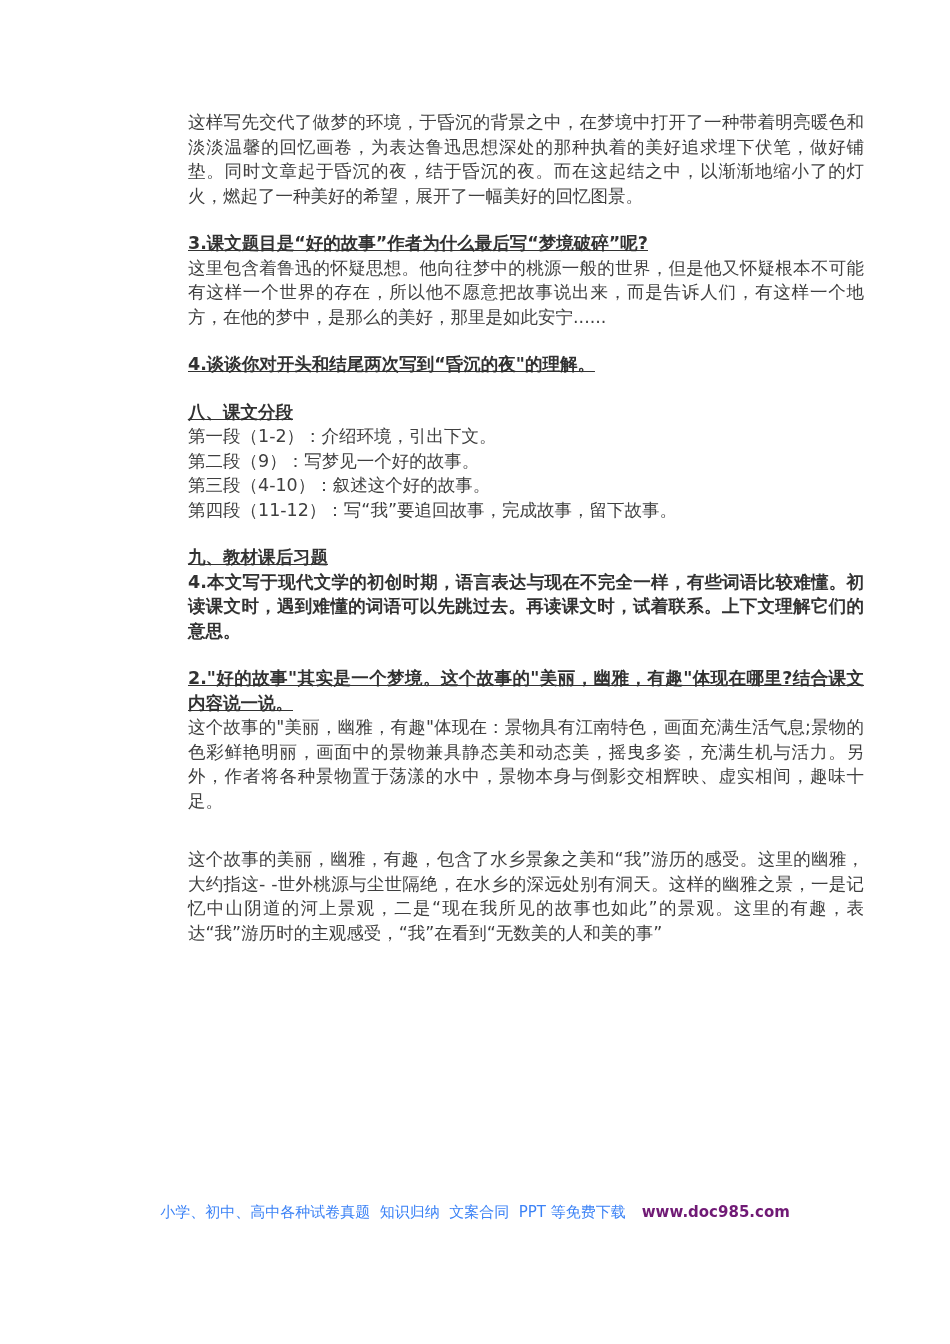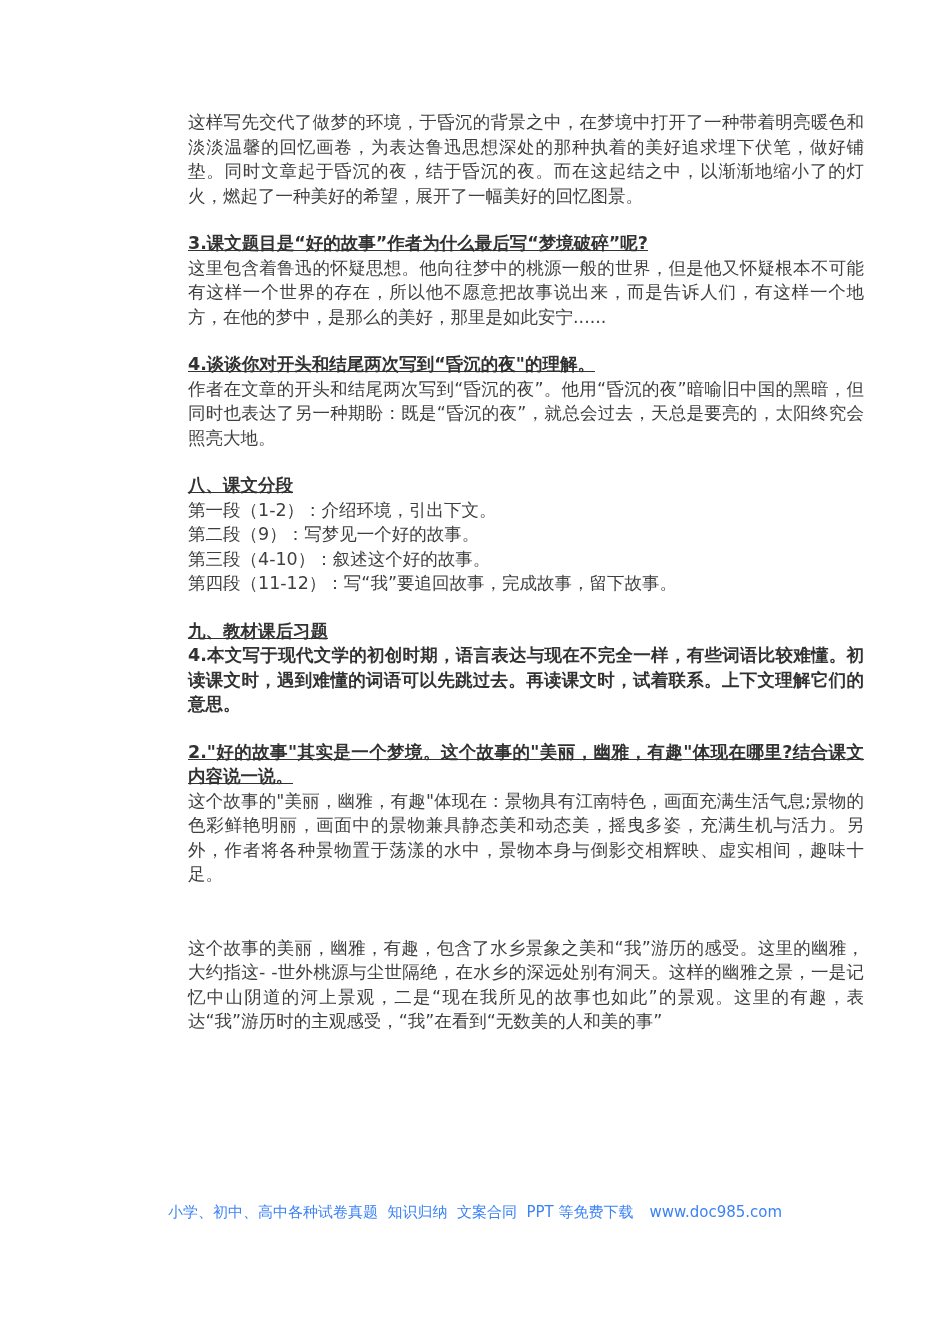--- a/index.html
+++ b/index.html
@@ -27,54 +27,53 @@
   }
 
   .doc p { margin: 0; }
 
   .doc p.h {
     font-weight: bold;
     color: #323232;
   }
 
   .doc p.mt  { margin-top: 23px; text-decoration: underline; }
-  .doc p.mt2 { margin-top: 49px; }
+  .doc p.mt2 { margin-top: 34px; }
 
   .footer {
     position: absolute;
     left: 0;
     right: 0;
     top: 1201px;
     text-align: center;
     font-size: 15px;
     line-height: 22px;
     white-space: pre-wrap;
   }
 
   .footer .note {
     color: #3b82f6;
   }
 
   .footer .url {
-    color: #3b82f6;
-    font-weight: normal;
+    color: #701a75;
+    font-weight: bold;
     margin-left: 16px;
   }
 </style>
 </head>
 <body>
 
 <div class="page">
 
   <div class="doc">
     <p>这样写先交代了做梦的环境，于昏沉的背景之中，在梦境中打开了一种带着明亮暖色和淡淡温馨的回忆画卷，为表达鲁迅思想深处的那种执着的美好追求埋下伏笔，做好铺垫。同时文章起于昏沉的夜，结于昏沉的夜。而在这起结之中，以渐渐地缩小了的灯火，燃起了一种美好的希望，展开了一幅美好的回忆图景。</p>
     <p class="h mt">3.课文题目是“好的故事”作者为什么最后写“梦境破碎”呢?</p>
     <p>这里包含着鲁迅的怀疑思想。他向往梦中的桃源一般的世界，但是他又怀疑根本不可能有这样一个世界的存在，所以他不愿意把故事说出来，而是告诉人们，有这样一个地方，在他的梦中，是那么的美好，那里是如此安宁......</p>
     <p class="h mt">4.谈谈你对开头和结尾两次写到“昏沉的夜"的理解。</p>
-    <p>作者在文章的开头和结尾两次写到“昏沉的夜”。他用“昏沉的夜”暗喻旧中国的黑暗，但同时也表达了另一种期盼：既是“昏沉的夜”，就总会过去，天总是要亮的，太阳终究会照亮大地。</p>
     <p class="h mt">八、课文分段</p>
     <p>第一段（1-2）：介绍环境，引出下文。</p>
     <p>第二段（9）：写梦见一个好的故事。</p>
     <p>第三段（4-10）：叙述这个好的故事。</p>
     <p>第四段（11-12）：写“我”要追回故事，完成故事，留下故事。</p>
     <p class="h mt">九、教材课后习题</p>
     <p class="h">4.本文写于现代文学的初创时期，语言表达与现在不完全一样，有些词语比较难懂。初读课文时，遇到难懂的词语可以先跳过去。再读课文时，试着联系。上下文理解它们的意思。</p>
     <p class="h mt">2."好的故事"其实是一个梦境。这个故事的"美丽，幽雅，有趣"体现在哪里?结合课文内容说一说。</p>
     <p>这个故事的"美丽，幽雅，有趣"体现在：景物具有江南特色，画面充满生活气息;景物的色彩鲜艳明丽，画面中的景物兼具静态美和动态美，摇曳多姿，充满生机与活力。另外，作者将各种景物置于荡漾的水中，景物本身与倒影交相辉映、虚实相间，趣味十足。</p>
     <p class="mt2">这个故事的美丽，幽雅，有趣，包含了水乡景象之美和“我”游历的感受。这里的幽雅，大约指这- -世外桃源与尘世隔绝，在水乡的深远处别有洞天。这样的幽雅之景，一是记忆中山阴道的河上景观，二是“现在我所见的故事也如此”的景观。这里的有趣，表达“我”游历时的主观感受，“我”在看到“无数美的人和美的事”</p>

